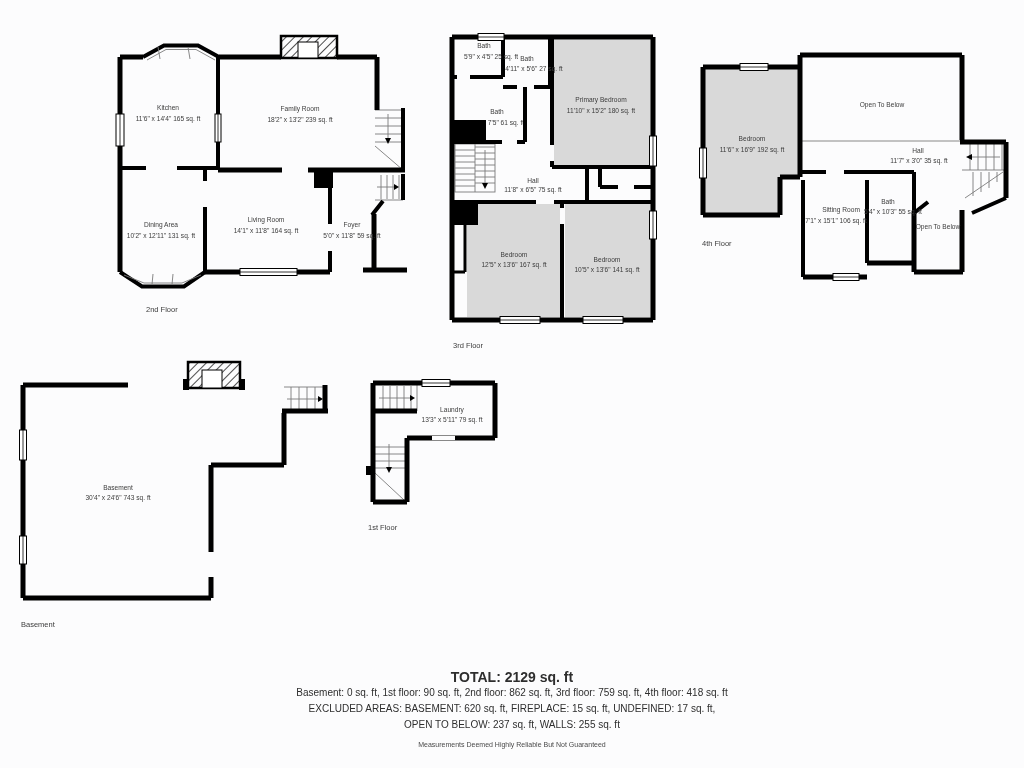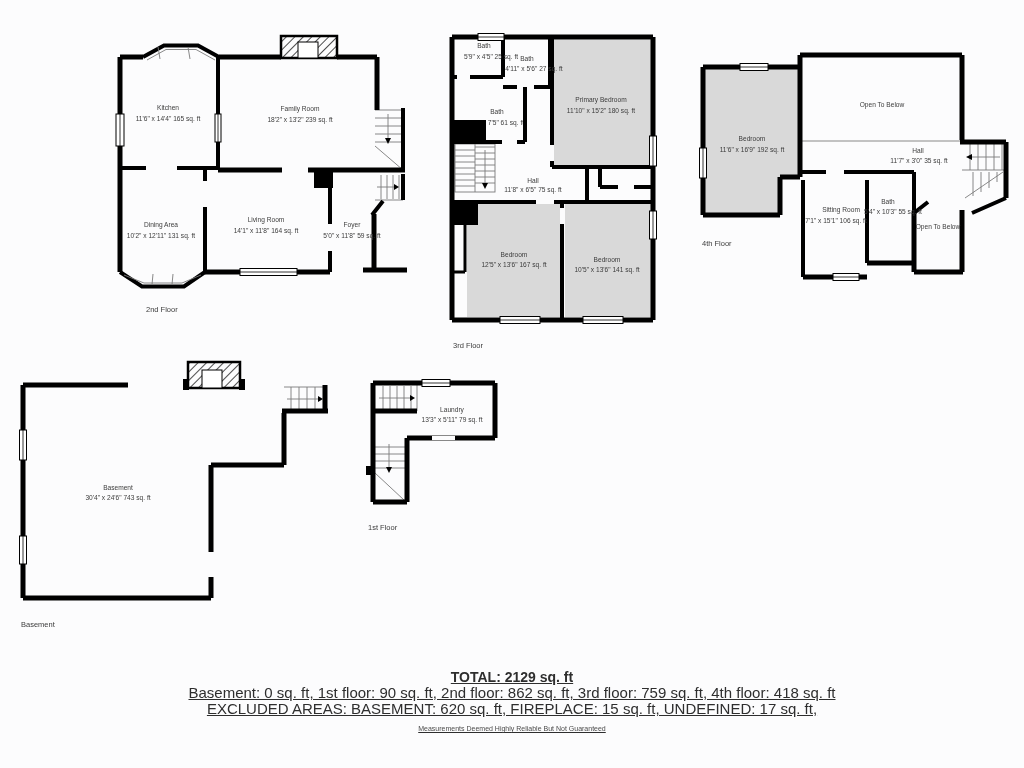--- a/index.html
+++ b/index.html
@@ -15,24 +15,24 @@
   .thin{stroke:#7a7a7a;stroke-width:0.9;fill:none;}
   .rail{stroke:#888;stroke-width:1.1;fill:none;}
   .win{fill:#fff;stroke:#000;stroke-width:1;}
   .winline{stroke:#000;stroke-width:0.8;}
   .gray{fill:#d9d9d9;}
   .blackbox{fill:#000;stroke:none;}
   .rname,.rdims{font-family:"Liberation Sans","DejaVu Sans",sans-serif;font-size:6.6px;fill:#3c3c3c;text-anchor:middle;}
   .flabel{font-family:"Liberation Sans","DejaVu Sans",sans-serif;font-size:7.5px;fill:#3c3c3c;text-anchor:start;}
   .arrow{fill:#000;stroke:none;}
   .footer{
-    position:absolute;left:0;top:669px;width:1024px;text-align:center;color:#2e2e2e;text-decoration:underline;
+    position:absolute;left:0;top:669px;width:1024px;text-align:center;color:#2e2e2e;
   }
   .footer .total{font-size:14px;font-weight:bold;line-height:16px;}
-  .footer .fline{font-size:15px;line-height:16px;}
+  .footer .fline{font-size:10px;line-height:16px;}
   .footer .disclaimer{font-size:7px;color:#4a4a4a;margin-top:8px;}
 </style>
 </head>
 <body>
 
 <svg width="1024" height="660" viewBox="0 0 1024 660">
   <defs>
     <pattern id="hatch" width="6" height="6" patternUnits="userSpaceOnUse" patternTransform="rotate(45)">
       <line x1="0" y1="0" x2="0" y2="6" stroke="#000" stroke-width="1.4"></line>
     </pattern>
@@ -259,14 +259,15 @@
     <text class="rname" x="452" y="412">Laundry</text>
     <text class="rdims" x="452" y="422">13'3" x 5'11" 79 sq. ft</text>
     <text class="flabel" x="368" y="530">1st Floor</text>
   </g>
 </svg>
 
 <div class="footer">
   <div class="total">TOTAL: 2129 sq. ft</div>
   <div class="fline">Basement: 0 sq. ft, 1st floor: 90 sq. ft, 2nd floor: 862 sq. ft, 3rd floor: 759 sq. ft, 4th floor: 418 sq. ft</div>
   <div class="fline">EXCLUDED AREAS: BASEMENT: 620 sq. ft, FIREPLACE: 15 sq. ft, UNDEFINED: 17 sq. ft,</div>
+  <div class="fline">OPEN TO BELOW: 237 sq. ft, WALLS: 255 sq. ft</div>
   <div class="disclaimer">Measurements Deemed Highly Reliable But Not Guaranteed</div>
 </div>
 
 </body></html>

